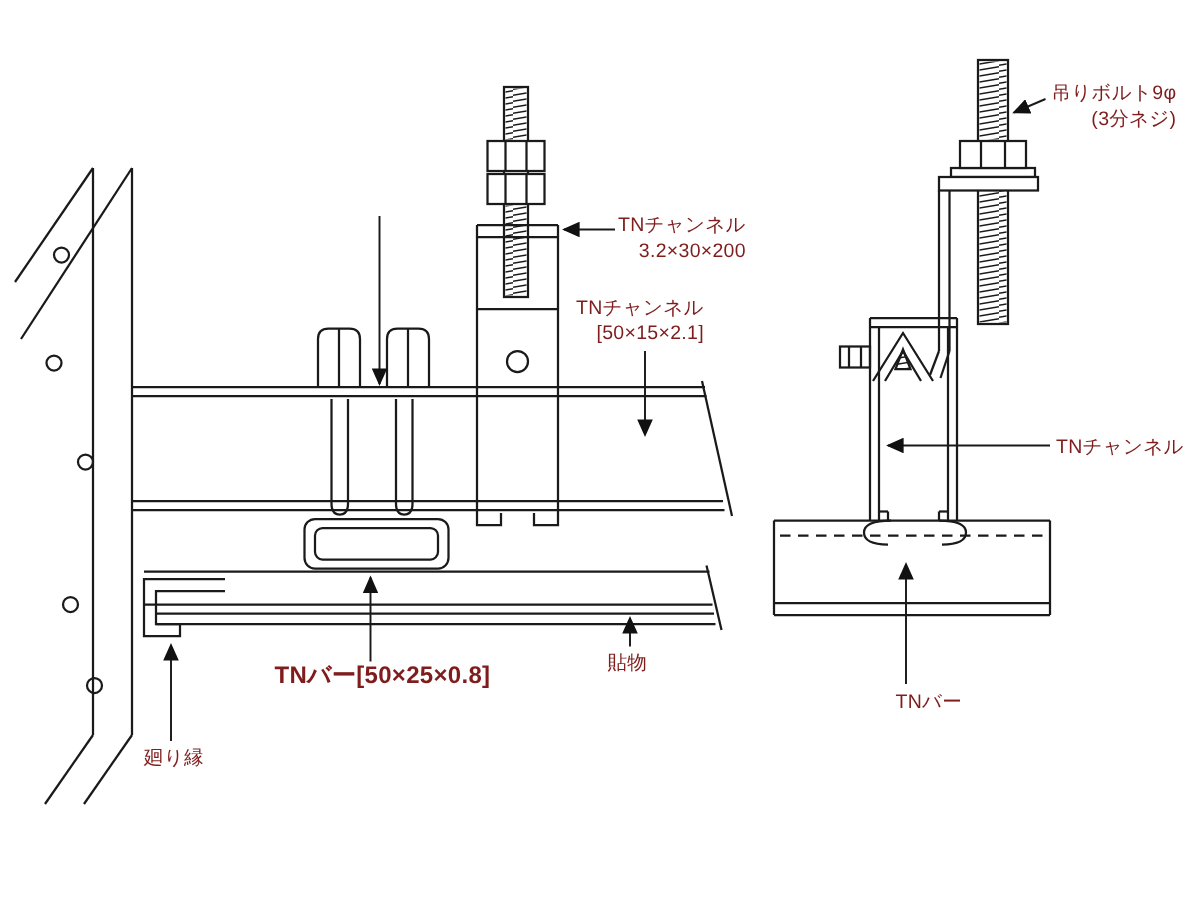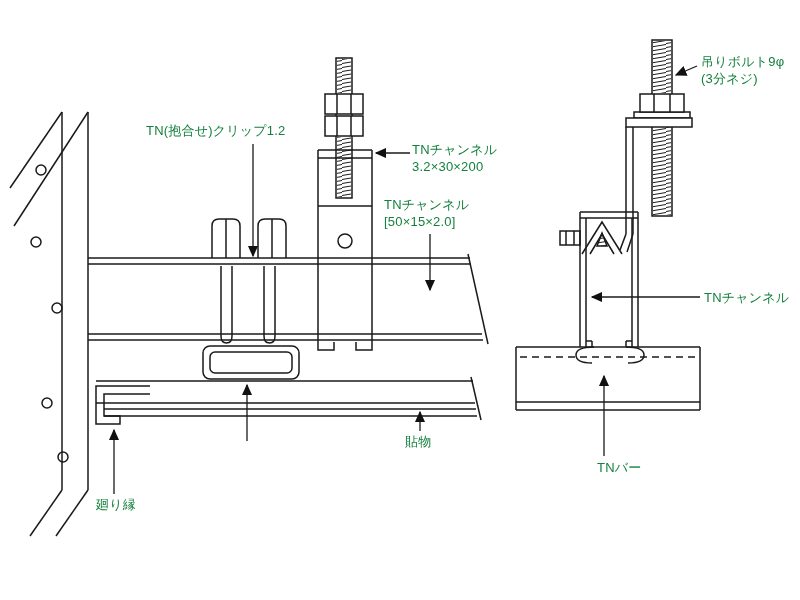--- a/index.html
+++ b/index.html
@@ -2,22 +2,22 @@
 <html><head>
 <meta charset="utf-8">
 <style>
   html,body{margin:0;padding:0;background:#fff;}
   .stage{
     position:relative;width:800px;height:600px;background:#ffffff;
     font-family:"Liberation Sans",sans-serif;overflow:hidden;
   }
   .stage svg{position:absolute;left:0;top:0;}
   .lbl{
-    position:absolute;font-size:13px;color:#15803d;white-space:nowrap;
-    letter-spacing:.2px;line-height:17px;
+    position:absolute;font-size:13px;color:#7f1d1d;white-space:nowrap;
+    letter-spacing:.2px;line-height:17px;text-align:right;
   }
   .lbl .line{display:block;}
   .lbl.bold{font-weight:bold;font-size:16px;}
 </style>
 </head>
 <body>
 
 <div class="stage">
 
   <svg width="800" height="600" viewBox="0 0 800 600">
@@ -153,32 +153,32 @@
         <line x1="247" y1="441" x2="247" y2="385" marker-end="url(#arrow)"></line>
         <line x1="420" y1="431" x2="420" y2="412" marker-end="url(#arrow)"></line>
         <line x1="114" y1="494" x2="114" y2="430" marker-end="url(#arrow)"></line>
         <line x1="697" y1="66" x2="676" y2="75" marker-end="url(#arrow)"></line>
         <line x1="700" y1="297" x2="592" y2="297" marker-end="url(#arrow)"></line>
         <line x1="604" y1="456" x2="604" y2="376" marker-end="url(#arrow)"></line>
       </g>
     </g>
   </svg>
 
-  <div class="lbl" style="left:146px;top:122px">TN(抱合せ)クリップ1.2</div>
 
   <div class="lbl" style="left:412px;top:141px">
     <span class="line">TNチャンネル</span>
     <span class="line">3.2×30×200</span>
   </div>
 
   <div class="lbl" style="left:384px;top:196px">
     <span class="line">TNチャンネル</span>
-    <span class="line">[50×15×2.0]</span>
+    <span class="line">[50×15×2.1]</span>
   </div>
 
+  <div class="lbl bold" style="left:183px;top:442px">TNバー[50×25×0.8]</div>
 
   <div class="lbl" style="left:405px;top:433px">貼物</div>
 
   <div class="lbl" style="left:96px;top:496px">廻り縁</div>
 
   <div class="lbl" style="left:701px;top:53px">
     <span class="line">吊りボルト9φ</span>
     <span class="line">(3分ネジ)</span>
   </div>
 

